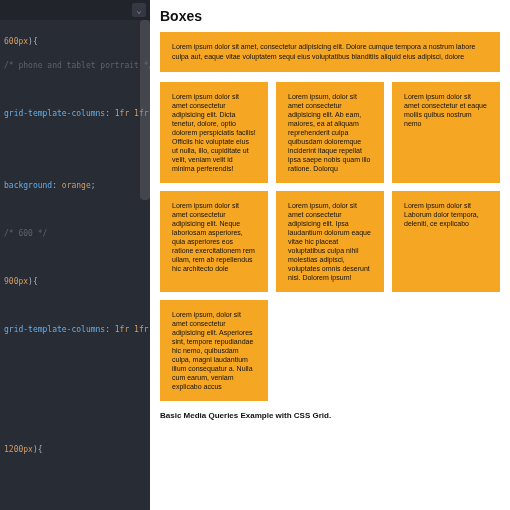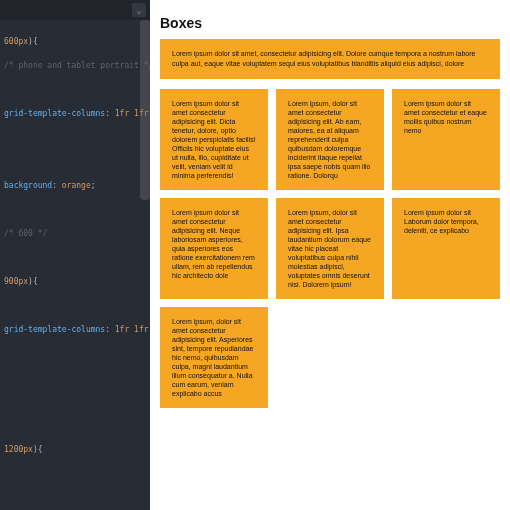--- a/index.html
+++ b/index.html
@@ -7,21 +7,21 @@
 .editor{width:150px;height:510px;background:#282c34;color:#abb2bf;font-family:Menlo,Consolas,monospace;font-size:8px;line-height:12px;position:relative;overflow:hidden;flex-shrink:0}
 .editor-top{height:20px;background:#21252b;display:flex;justify-content:flex-end;align-items:center;padding:0 4px}
 .dropdown-icon{width:14px;height:14px;background:#333842;border-radius:2px;display:flex;align-items:center;justify-content:center;color:#888;font-size:9px}
 .code{padding:4px 0 4px 2px;white-space:pre}
 .code-line{padding-left:2px}
 .c-blue{color:#61afef}
 .c-orange{color:#d19a66}
 .c-gray{color:#5c6370}
 .c-white{color:#abb2bf}
 .scrollb{position:absolute;right:0;top:20px;width:10px;height:180px;background:rgba(120,120,120,.35);border-radius:4px}
-.preview{flex:1;height:510px;background:#fff;padding:15px 10px;overflow:hidden}
+.preview{flex:1;height:510px;background:#fff;padding:8px 10px;overflow:hidden}
 .preview h2{font-size:14px;font-weight:700;margin-bottom:8px;color:#111}
 .wide-box{background:#f5a623;padding:10px 12px;font-size:7px;line-height:10px;color:#111;margin-bottom:10px}
 .grid{display:grid;grid-template-columns:repeat(3,1fr);gap:8px}
 .box{background:#f5a623;padding:10px 12px;font-size:7px;line-height:9px;color:#111;min-height:60px}
 .box.partial{overflow:hidden}
 .caption{font-size:8px;font-weight:700;margin-top:10px;color:#111}
 </style>
 </head>
 <body>
 
@@ -68,13 +68,14 @@
   <div class="wide-box">Lorem ipsum dolor sit amet, consectetur adipisicing elit. Dolore cumque tempora a nostrum labore culpa aut, eaque vitae voluptatem sequi eius voluptatibus blanditiis aliquid eius adipisci, dolore</div>
   <div class="grid">
     <div class="box">Lorem ipsum dolor sit amet consectetur adipisicing elit. Dicta tenetur, dolore, optio dolorem perspiciatis facilis! Officiis hic voluptate eius ut nulla, illo, cupiditate ut velit, veniam velit id minima perferendis!</div>
     <div class="box">Lorem ipsum, dolor sit amet consectetur adipisicing elit. Ab eam, maiores, ea at aliquam reprehenderit culpa quibusdam doloremque inciderint itaque repellat ipsa saepe nobis quam illo ratione. Dolorqu</div>
     <div class="box partial">Lorem ipsum dolor sit amet consectetur et eaque mollis quibus nostrum nemo</div>
     <div class="box">Lorem ipsum dolor sit amet consectetur adipisicing elit. Neque laboriosam asperiores, quia asperiores eos ratione exercitationem rem ullam, rem ab repellendus hic architecto dole</div>
     <div class="box">Lorem ipsum, dolor sit amet consectetur adipisicing elit. Ipsa laudantium dolorum eaque vitae hic placeat voluptatibus culpa nihil molestias adipisci, voluptates omnis deserunt nisi. Dolorem ipsum!</div>
     <div class="box partial">Lorem ipsum dolor sit Laborum dolor tempora, deleniti, ce explicabo</div>
     <div class="box">Lorem ipsum, dolor sit amet consectetur adipisicing elit. Asperiores sint, tempore repudiandae hic nemo, quibusdam culpa, magni laudantium illum consequatur a. Nulla cum earum, veniam explicabo accus</div>
   </div>
+  <div class="caption">Basic Media Queries Example with CSS Grid.</div>
 </div>
 
 </body></html>

